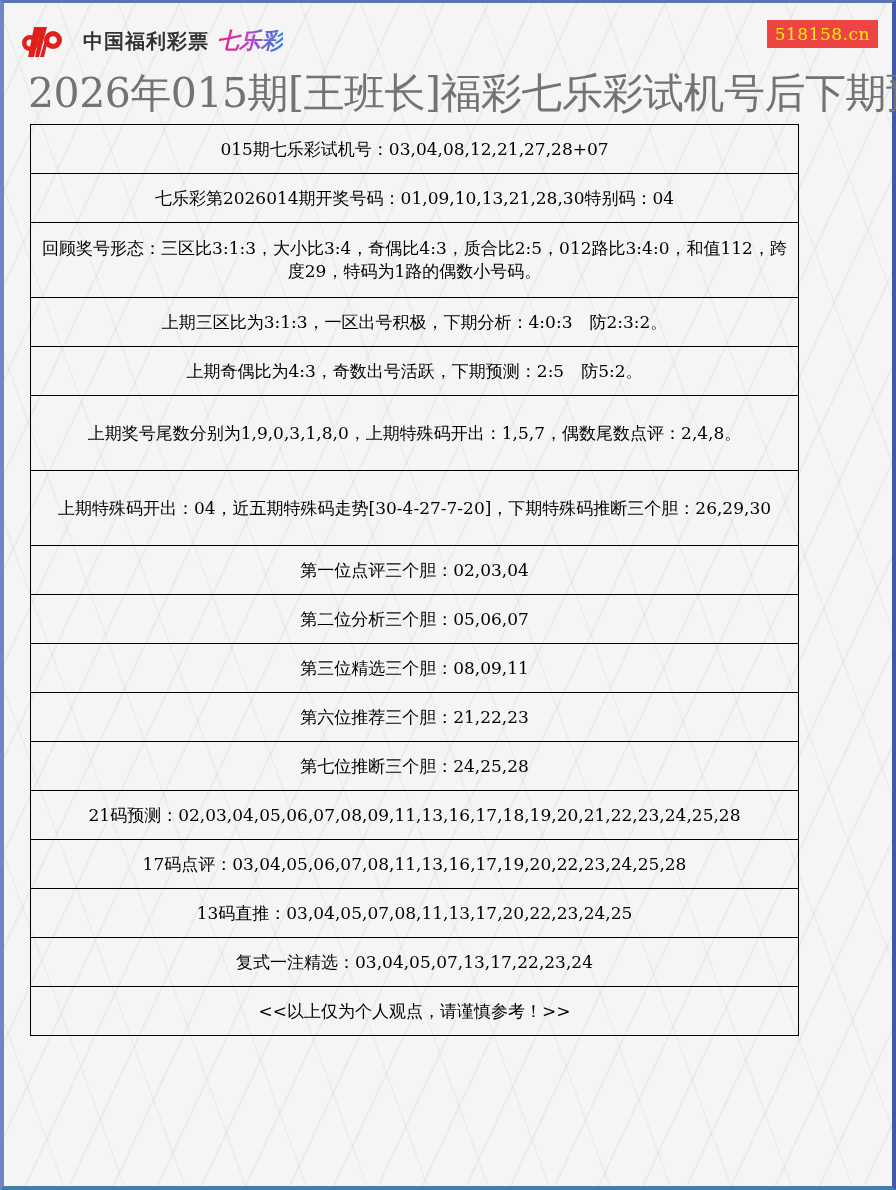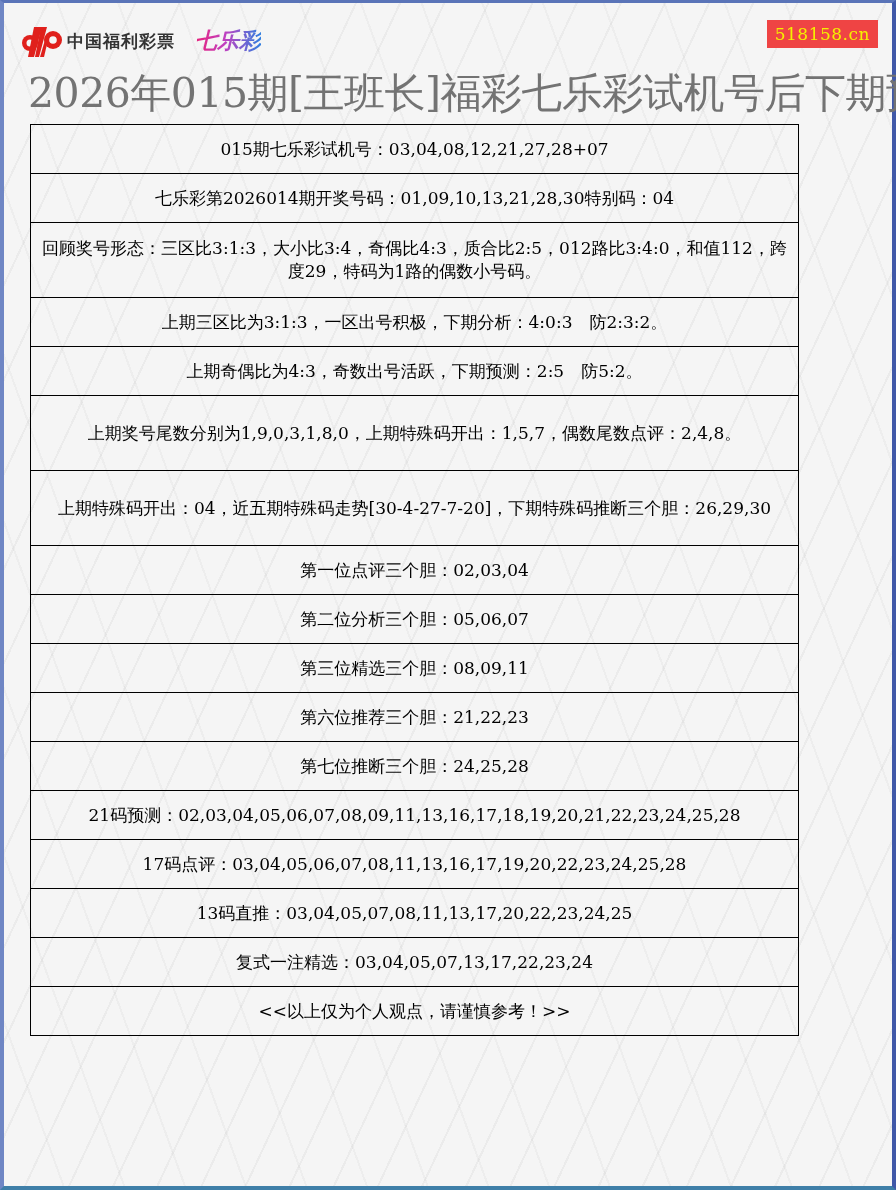--- a/index.html
+++ b/index.html
@@ -21,25 +21,25 @@
       repeating-linear-gradient(70deg, rgba(0,0,0,0.0) 0 55px, rgba(150,150,150,0.08) 55px 57px),
       #f5f5f5;
   }
   .logo {
     position:absolute; left:20px; top:24px; height:34px;
     display:flex; align-items:center;
   }
   .logo-mark { width:44px; height:36px; position:relative; }
   .logo-cn {
     font-family:"DejaVu Sans","Liberation Sans",sans-serif;
-    font-weight:bold; font-size:17px; color:#333; margin-left:3px; letter-spacing:1px;
+    font-weight:bold; font-size:20px; color:#333; margin-left:19px; letter-spacing:1px;
   }
   .logo-qlc {
     font-family:"DejaVu Sans","Liberation Sans",sans-serif;
-    font-weight:bold; font-style:italic; font-size:22px; margin-left:20px;
+    font-weight:bold; font-style:italic; font-size:22px; margin-left:8px;
     background:linear-gradient(90deg,#e8207a 0%,#c040c0 45%,#2f7fe0 100%);
     -webkit-background-clip:text; background-clip:text; color:transparent;
   }
   .site-badge {
     position:absolute; right:18px; top:20px;
     background:#ef4444; color:#f4f000;
     font-family:"DejaVu Serif","Liberation Serif",serif;
     font-size:17px; padding:4px 8px 4px 8px; letter-spacing:0.5px;
   }
   .page-title {

